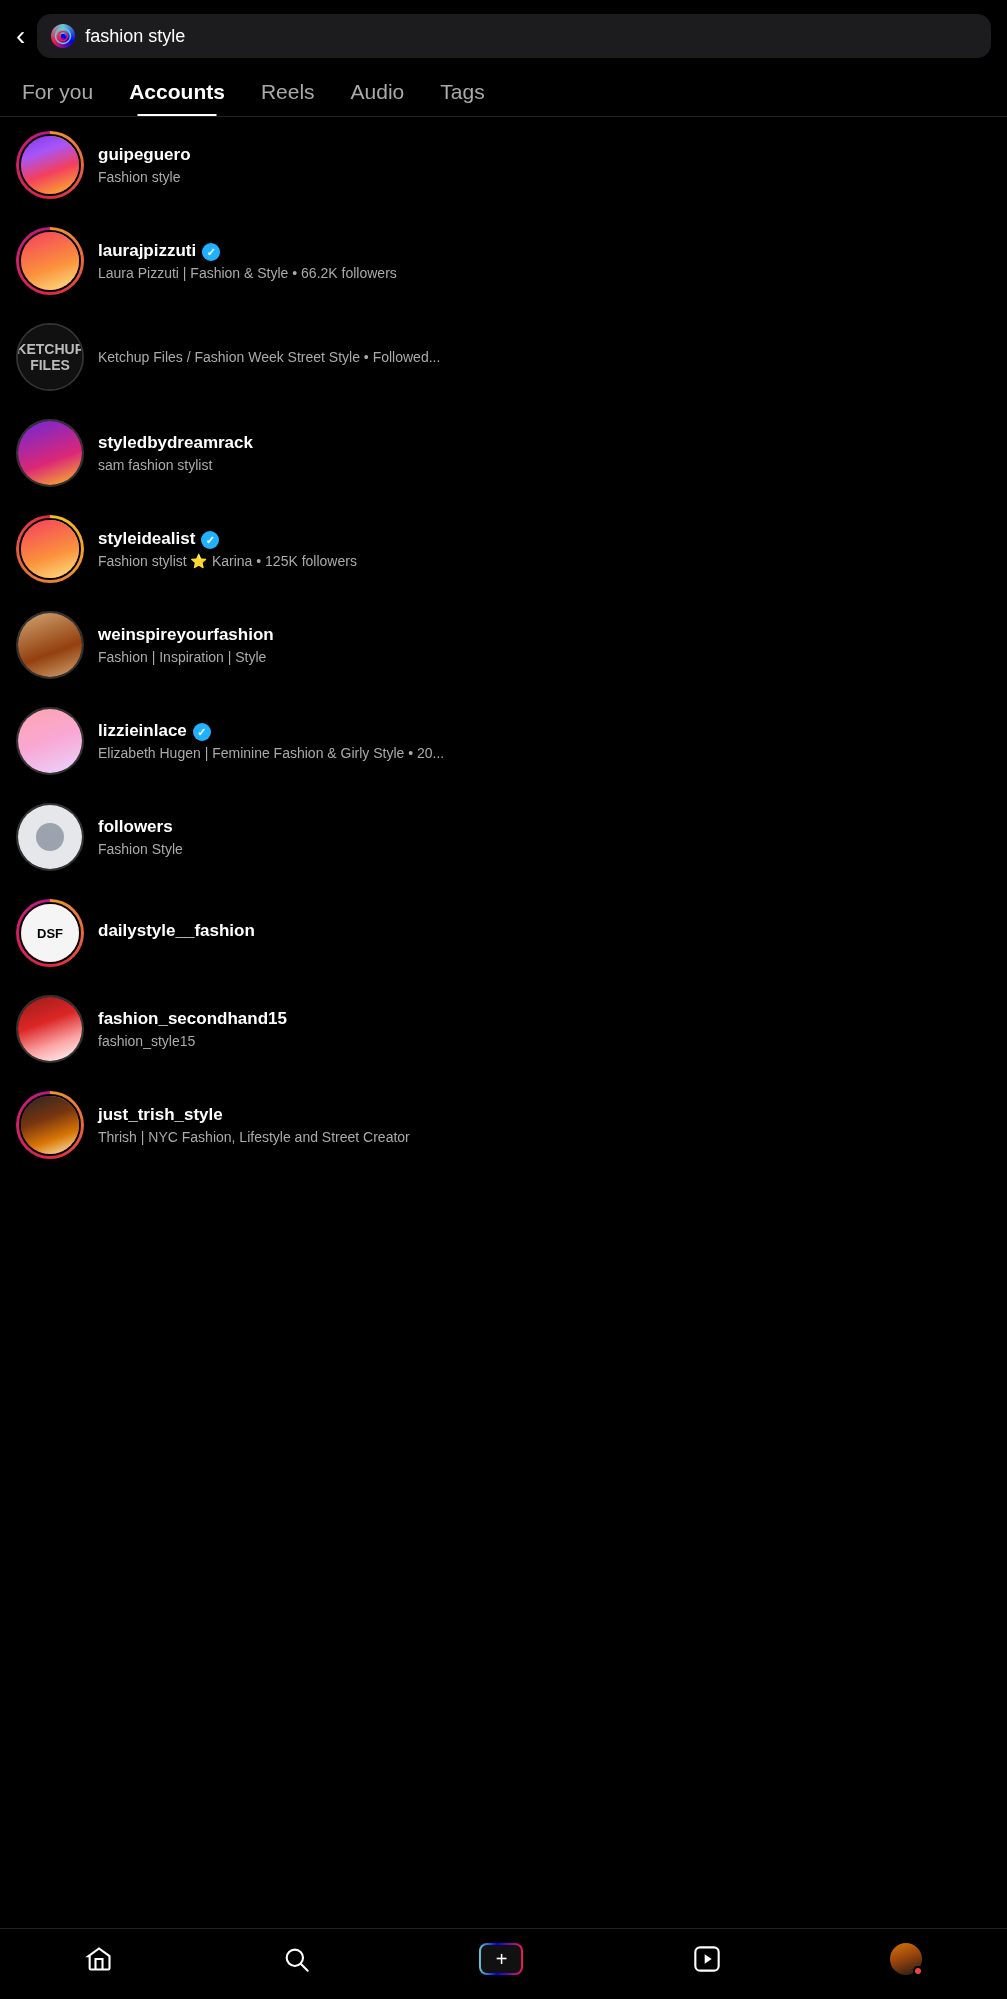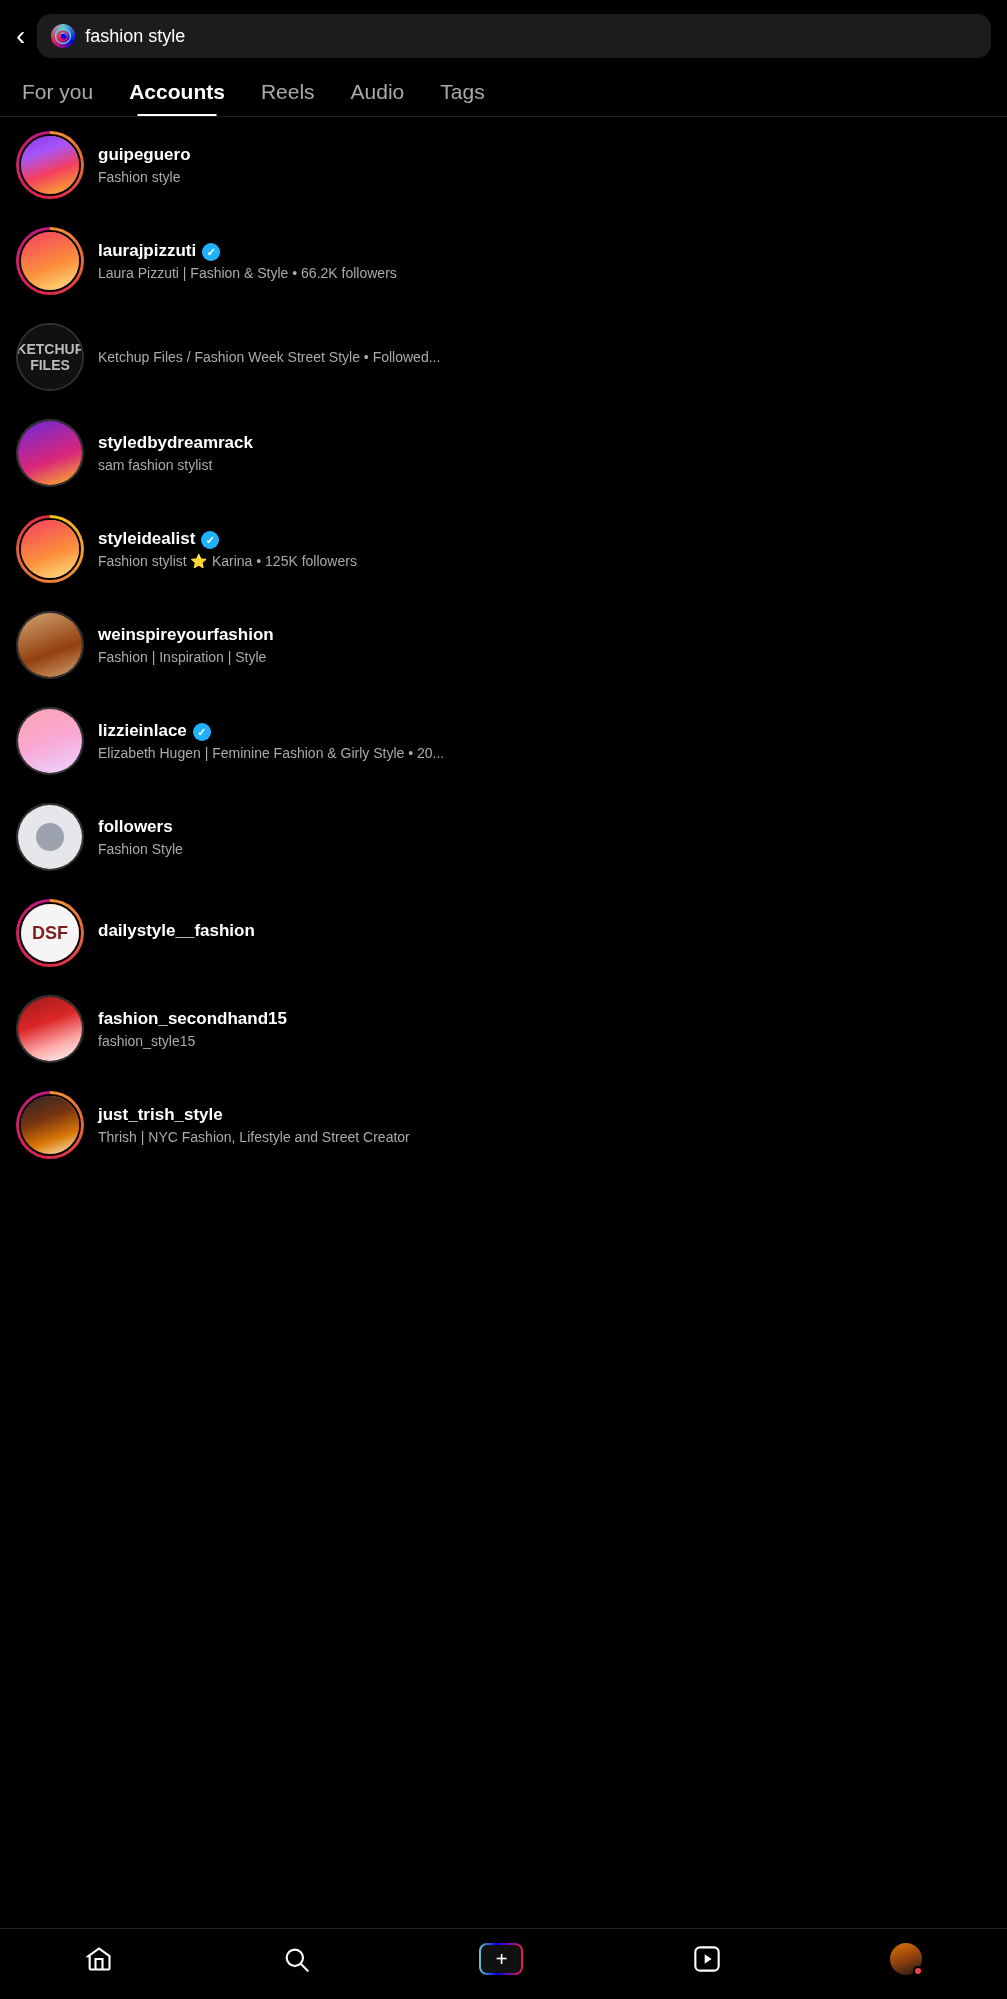--- a/index.html
+++ b/index.html
@@ -140,21 +140,21 @@
     }
     .sim-fstyle {
       width: 100%; height: 100%;
       background: #e5e7eb;
       display: flex; align-items: center; justify-content: center;
     }
     .sim-daily {
       width: 100%; height: 100%;
       background: #f5f5f5;
       display: flex; align-items: center; justify-content: center;
-      font-weight: 900; font-size: 18px; color: #7f1d1d;
+      font-weight: 900; font-size: 13px; color: #000000;
     }
     .sim-secondhand {
       width: 100%; height: 100%;
       background: linear-gradient(160deg, #991b1b 0%, #dc2626 40%, #fca5a5 70%, #fff 100%);
     }
     .sim-trish {
       width: 100%; height: 100%;
       background: linear-gradient(160deg, #292524 0%, #78350f 40%, #d97706 70%, #fef3c7 100%);
     }
 

